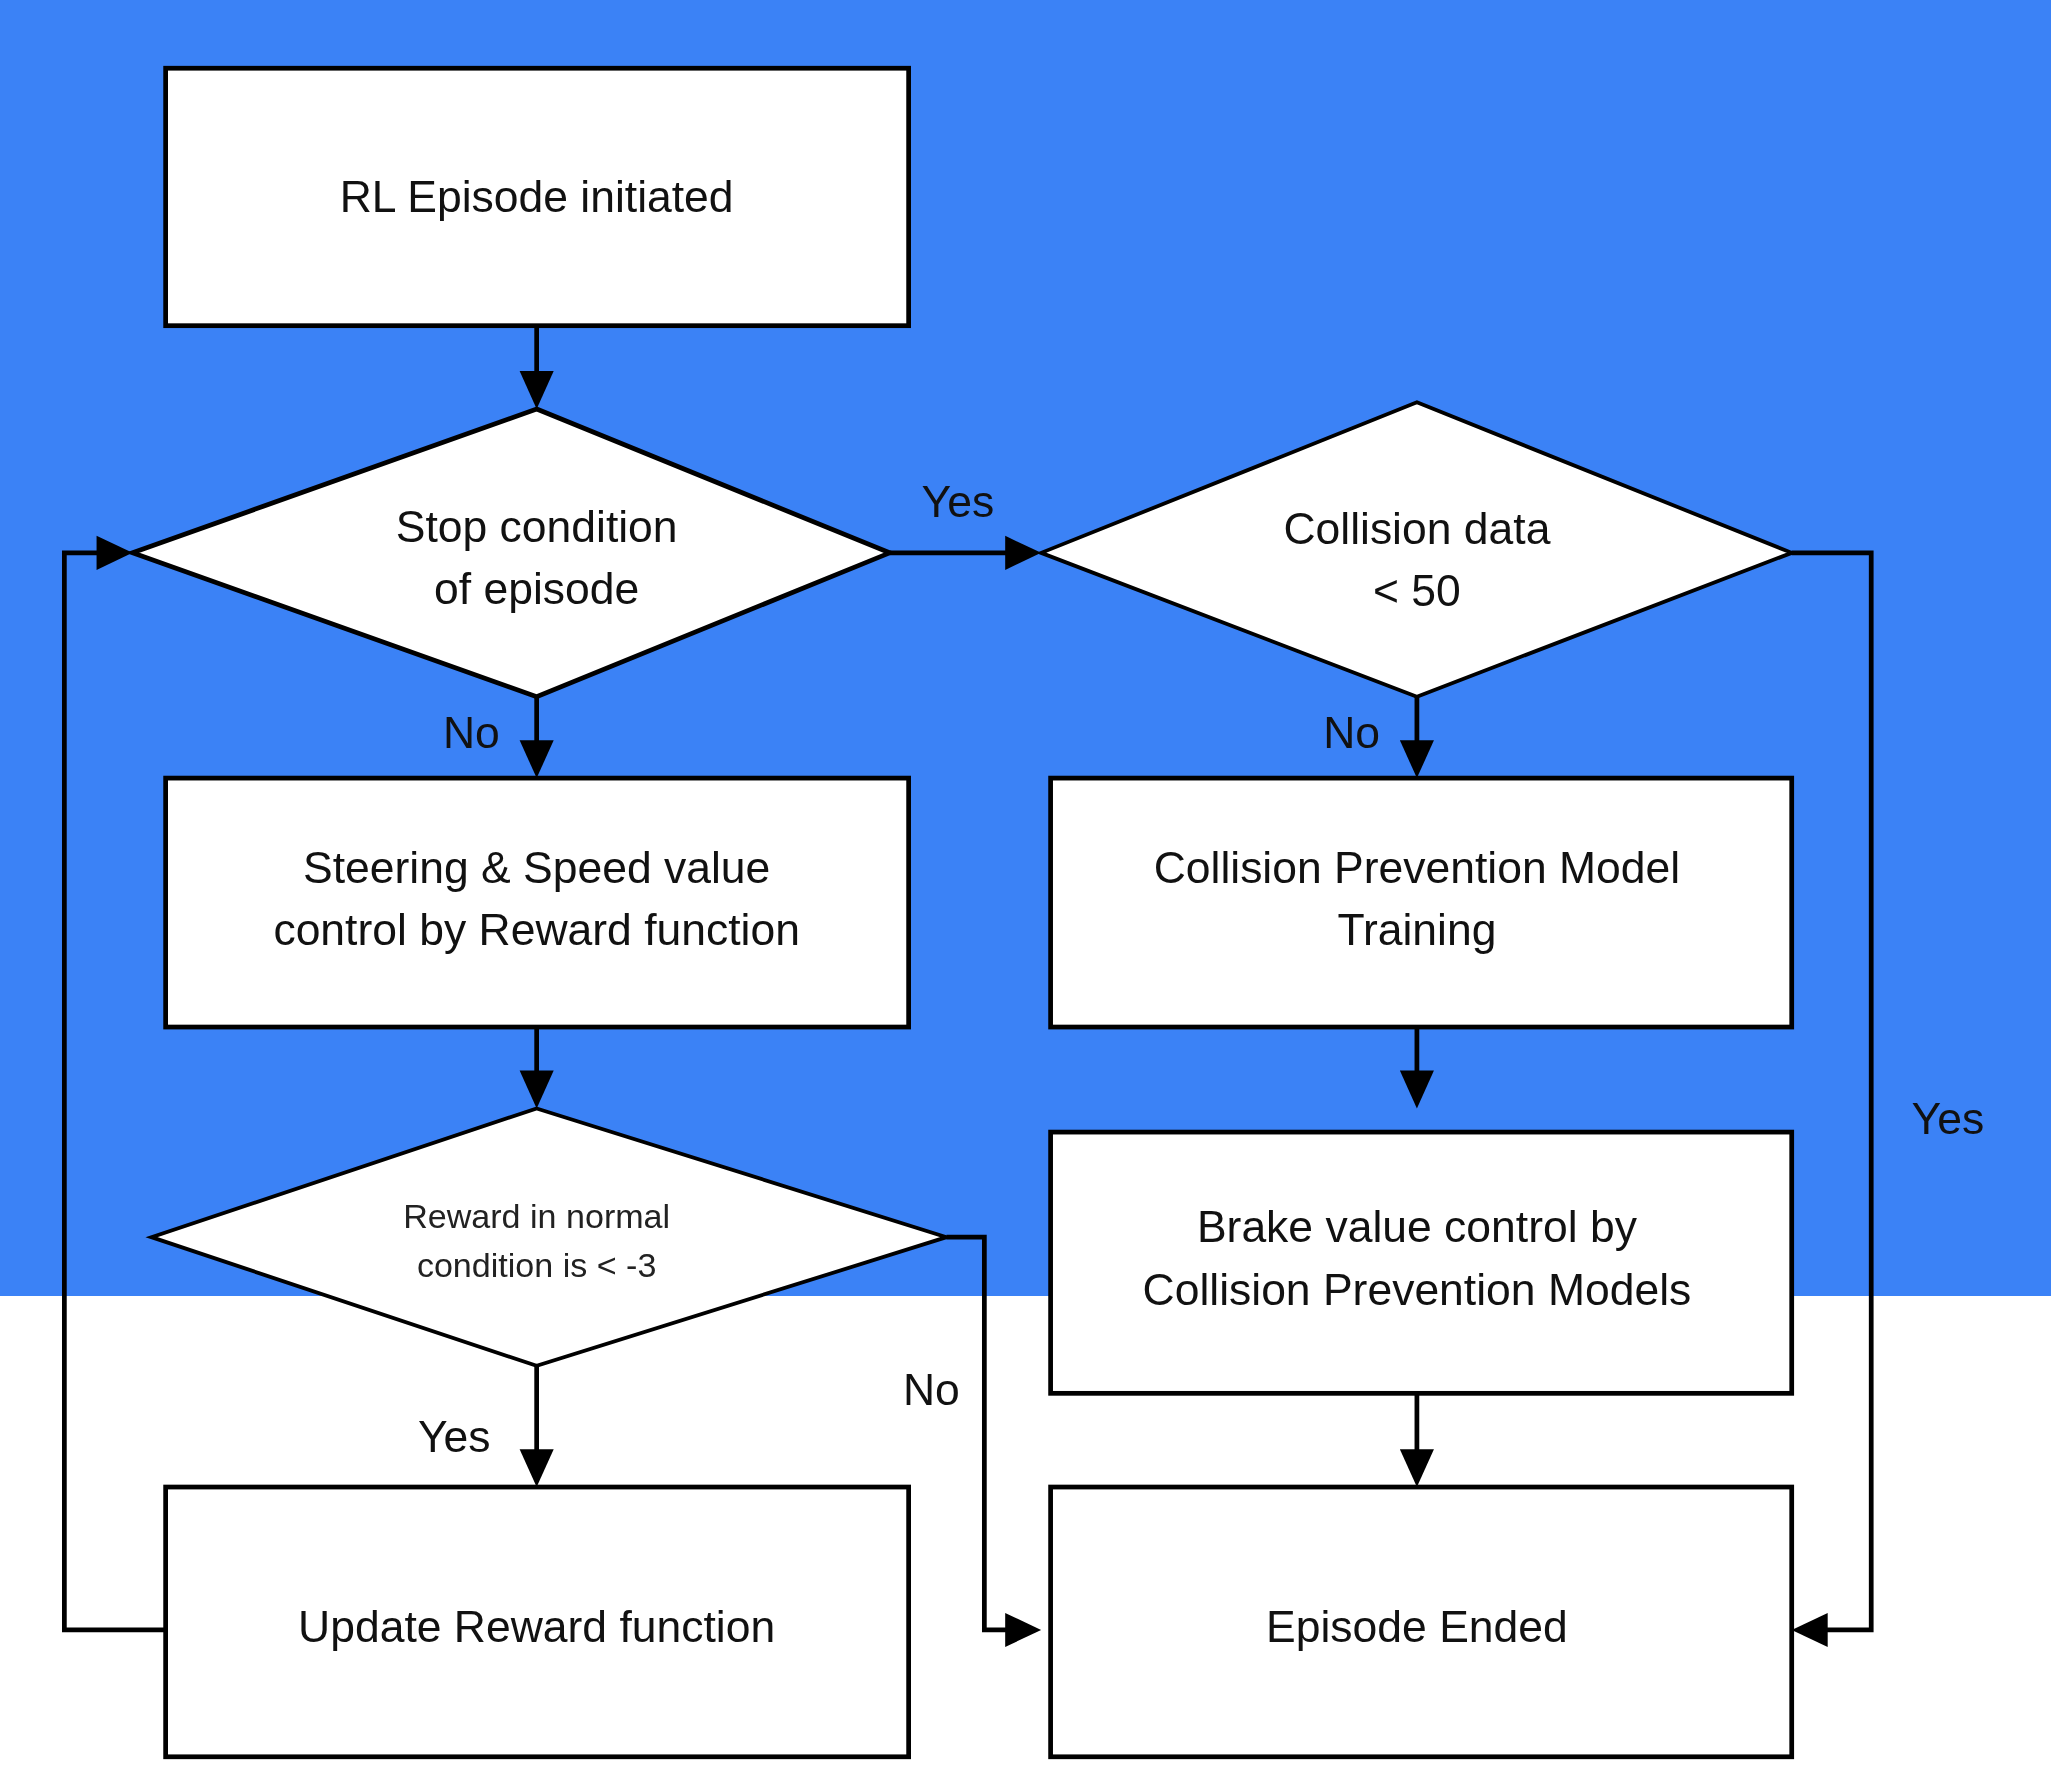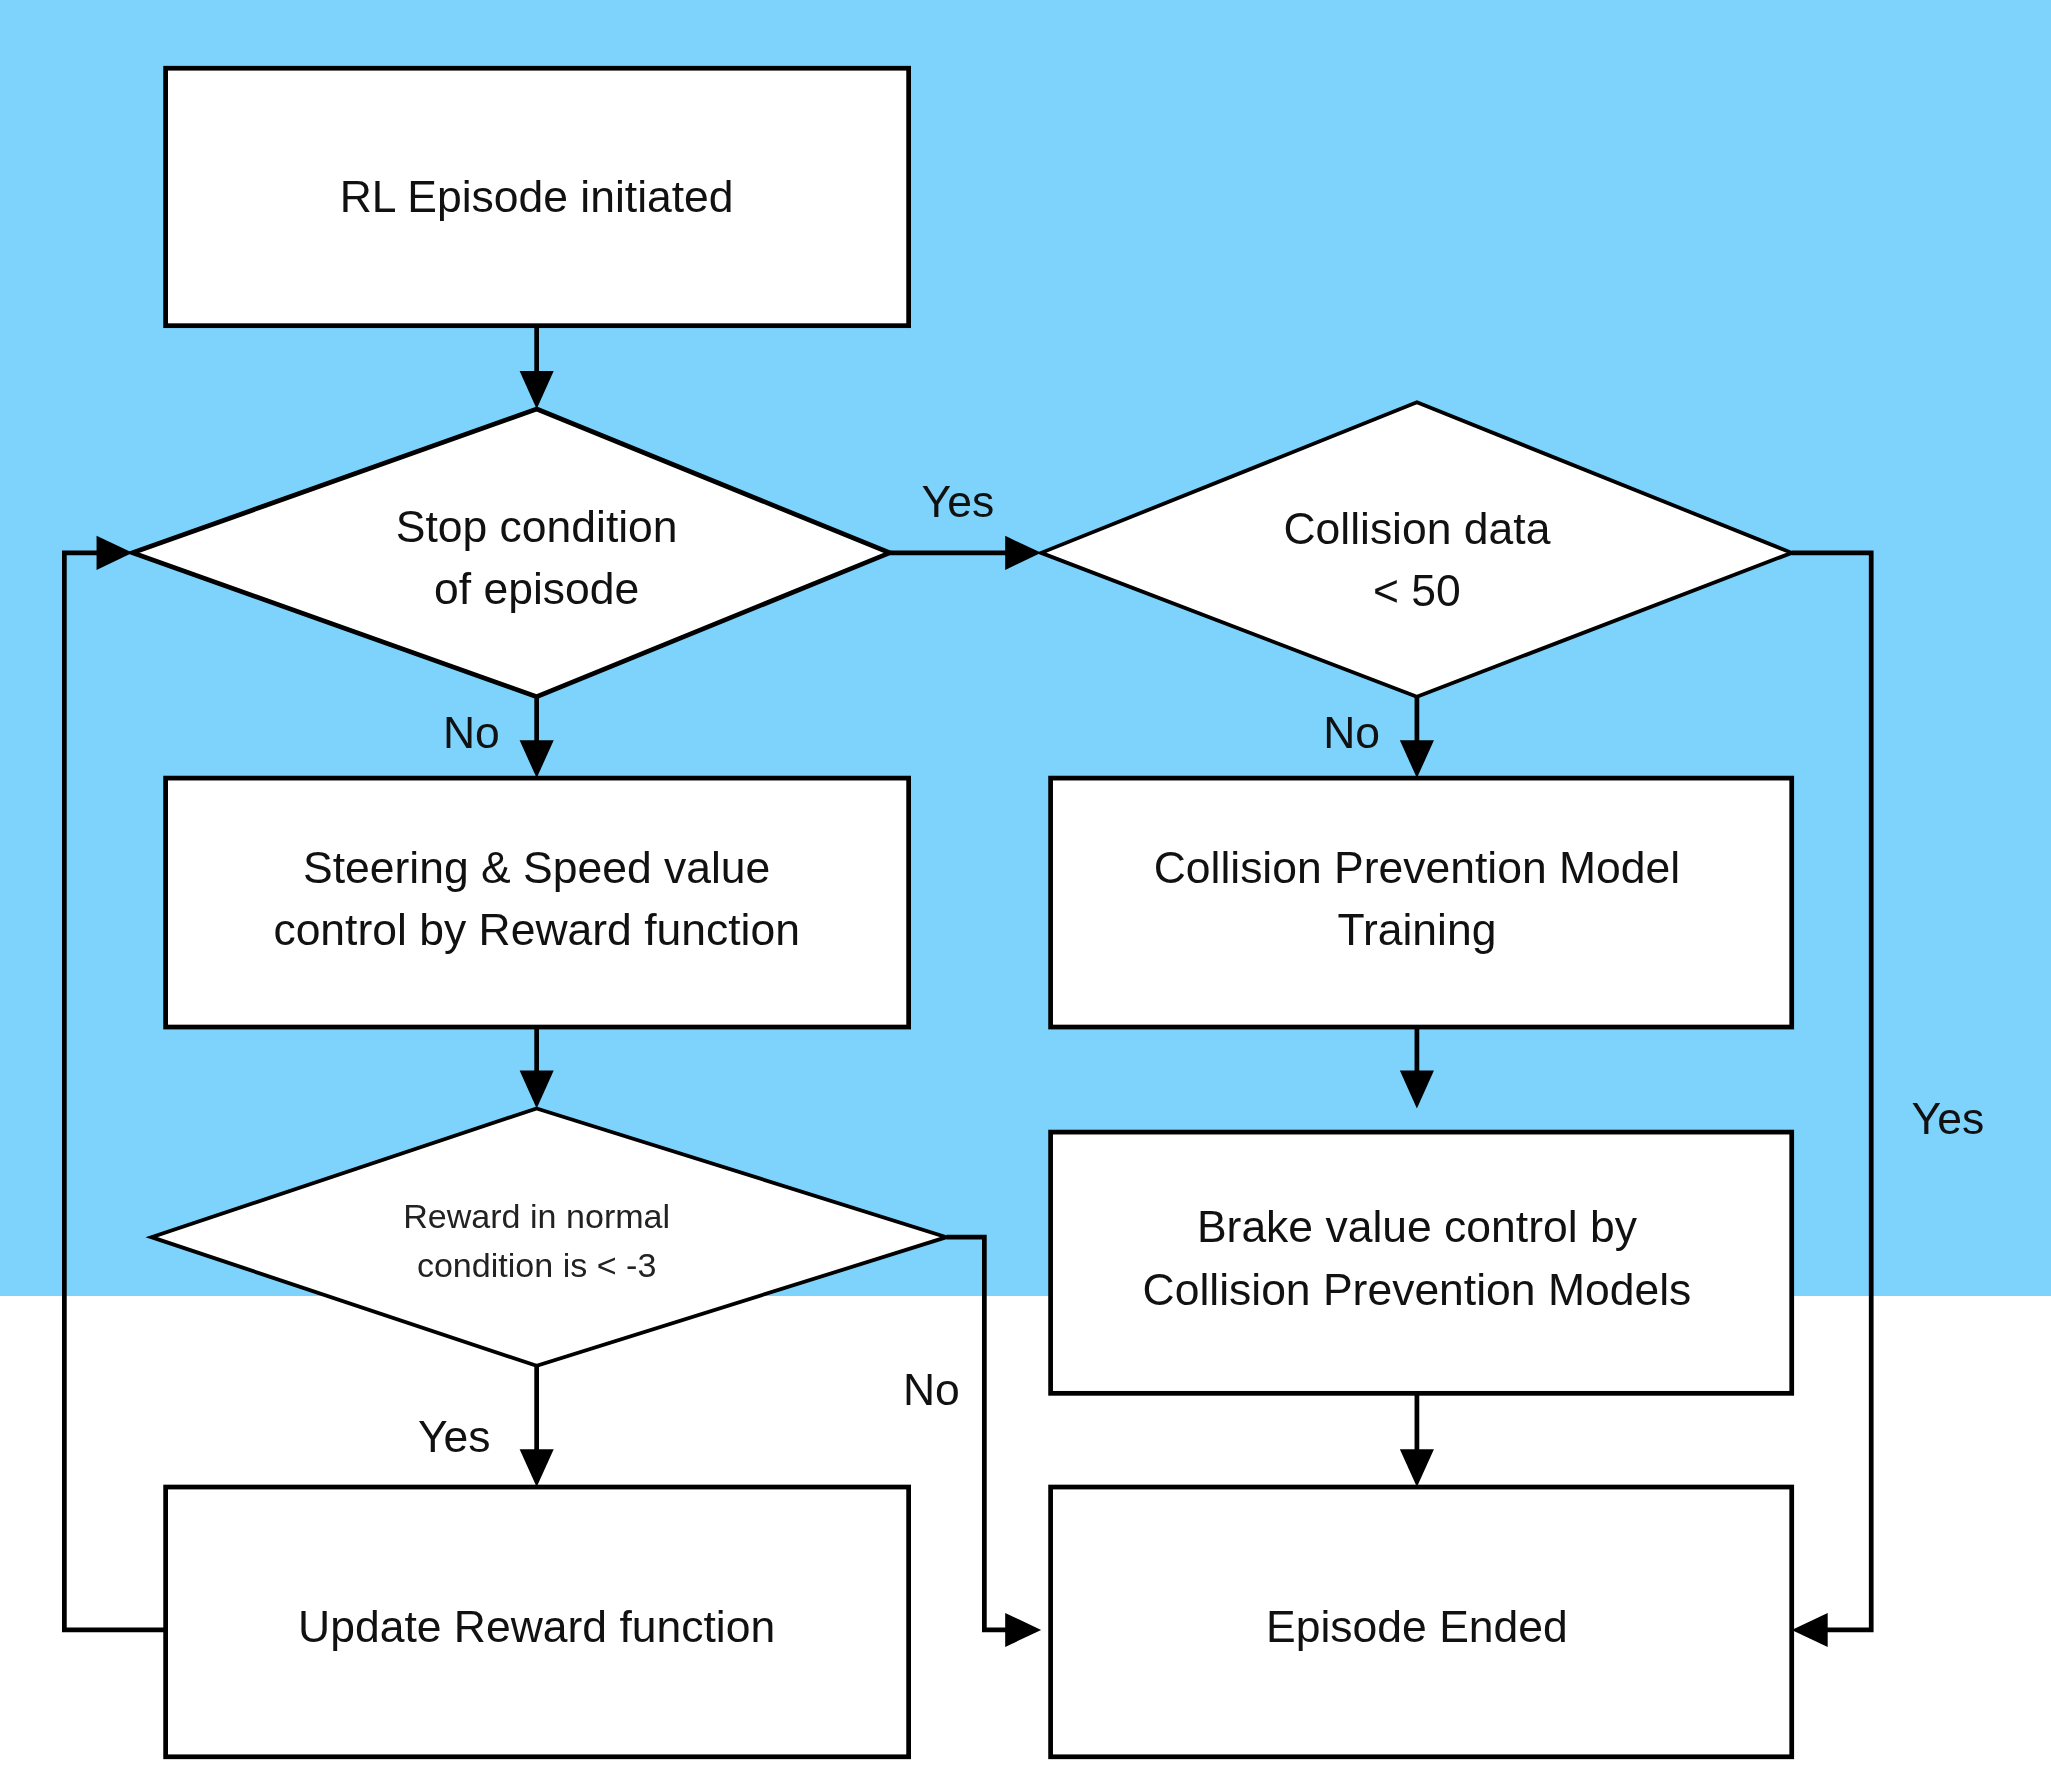--- a/index.html
+++ b/index.html
@@ -10,21 +10,21 @@
   body {
     width: 2052px;
     height: 1790px;
     font-family: "Liberation Sans", sans-serif;
     overflow: hidden;
   }
   #flow-root {
     position: relative;
     width: 2052px;
     height: 1296px;
-    background: #7dd3fc;
+    background: #3b82f6;
   }
   svg#flow-svg {
     display: block;
     width: 2052px;
     height: 1790px;
   }
   .node-shape {
     fill: #ffffff;
     stroke: #000000;
     stroke-width: 5;

